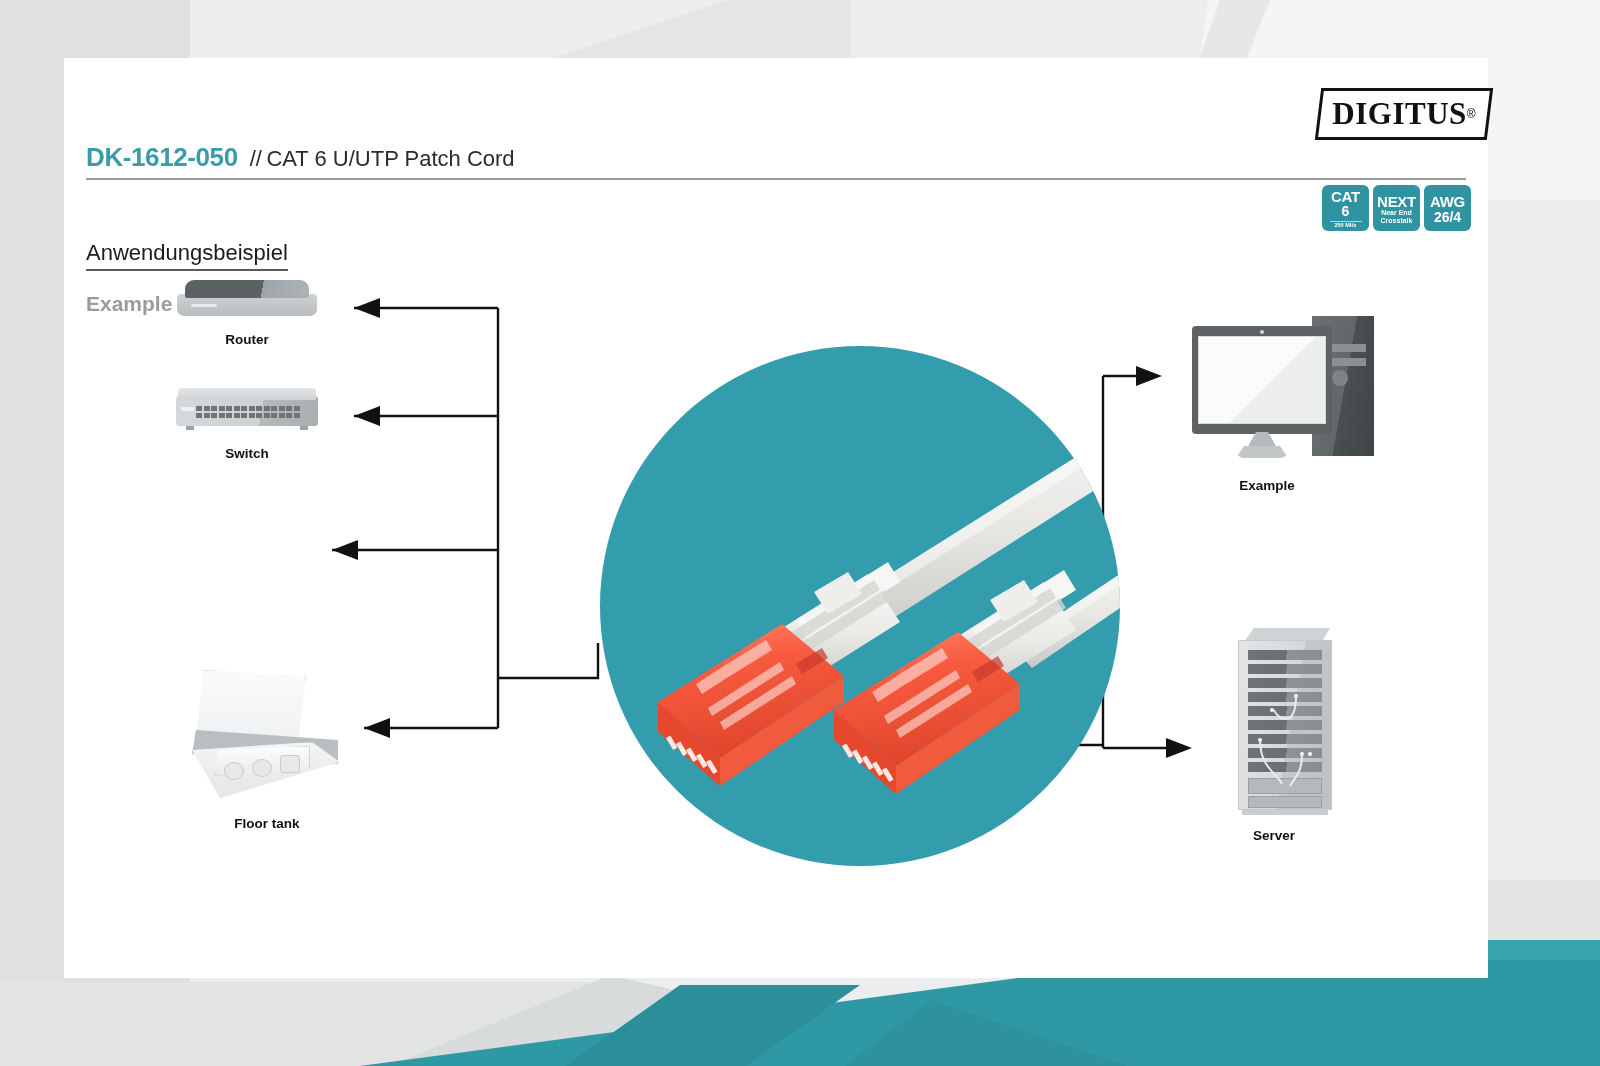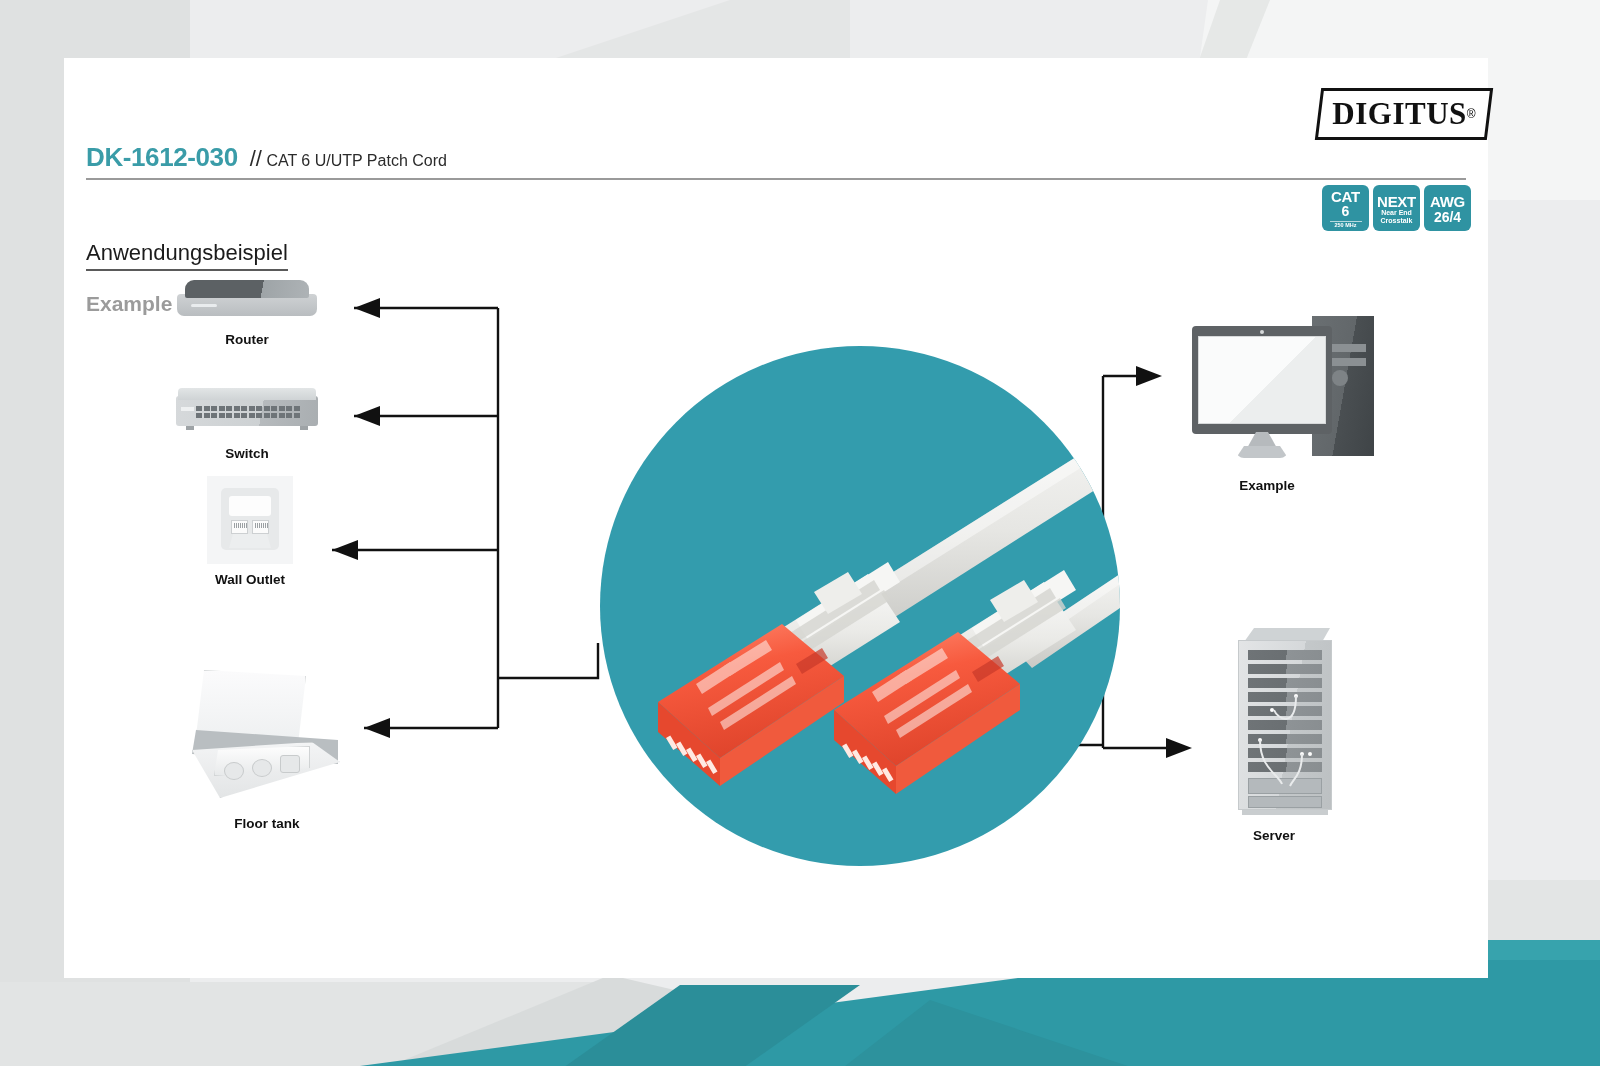--- a/index.html
+++ b/index.html
@@ -39,21 +39,21 @@
   
   .card{
     position:absolute;left:64px;top:58px;width:1424px;height:920px;
     background:#ffffff;
   }
 
   
   .title-row{position:absolute;left:22px;top:84px;white-space:nowrap;}
   .sku{font-size:26px;font-weight:bold;color:#3a9ca8;letter-spacing:-.4px;}
   .title-sep{font-size:22px;color:#2b2b2b;margin-left:12px;}
-  .title-txt{font-size:16px;color:#2b2b2b;}
+  .title-txt{font-size:22px;color:#2b2b2b;}
   .title-rule{position:absolute;left:22px;top:120px;width:1380px;height:2px;background:#9a9a9a;}
 
   .logo{
     position:absolute;left:1254px;top:30px;width:166px;height:46px;
     border:3px solid #111;background:#fff;
     transform:skewX(-7deg);
   }
   .logo-inner{
     transform:skewX(7deg);width:100%;height:100%;
     display:flex;align-items:center;justify-content:center;
@@ -198,21 +198,21 @@
 <div class="card">
 
   <div class="logo">
     <div class="logo-inner">
       <span class="logo-word">DIGITUS</span>
         <span class="logo-r">®</span>
     </div>
   </div>
 
   <div class="title-row">
-    <span class="sku">DK-1612-030</span><span class="title-sep">//</span>
+    <span class="sku">DK-1612-050</span><span class="title-sep">//</span>
     <span class="title-txt">CAT 6 U/UTP Patch Cord</span>
   </div>
   <div class="title-rule"></div>
 
   <div class="badges">
     <div class="badge">
       <div class="b-main">CAT</div>
       <div class="b-sub">6</div>
       <div class="b-small">250 MHz</div>
     </div>
@@ -298,33 +298,20 @@
       <div class="node-label" style="top:58px;">Switch</div>
     </div>
 
     <div class="node" style="left:113px;top:222px;width:140px;height:80px;">
       <div class="router-body"></div>
       <div class="router-top"></div>
       <div class="router-led"></div>
       <div class="node-label" style="top:52px;">Router</div>
     </div>
 
-    <div class="node" style="left:143px;top:418px;width:86px;height:120px;">
-      <div class="wo-plate"></div>
-      <div class="wo-inner"></div>
-      <div class="wo-win"></div>
-      <div class="wo-skirt"></div>
-      <div class="wo-jack" style="left:24px;">
-          <i></i>
-        </div>
-      <div class="wo-jack" style="left:45px;">
-          <i></i>
-        </div>
-      <div class="node-label" style="top:96px;">Wall Outlet</div>
-    </div>
 
     <div class="node" style="left:128px;top:612px;width:150px;height:170px;">
       <div class="ft-lid"></div>
       <div class="ft-back"></div>
       <div class="ft-base"></div>
       <div class="ft-strip"></div>
       <div class="ft-sock" style="left:32px;top:92px;"></div>
       <div class="ft-sock" style="left:60px;top:89px;"></div>
       <div class="ft-sock" style="left:88px;top:85px;border-radius:3px;"></div>
       <div class="node-label" style="top:146px;">Floor tank</div>

